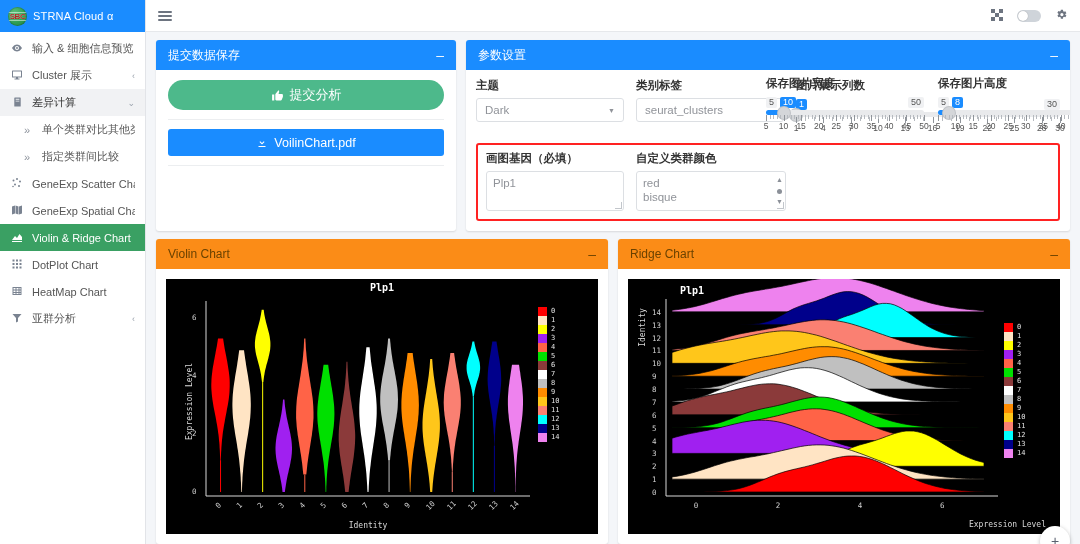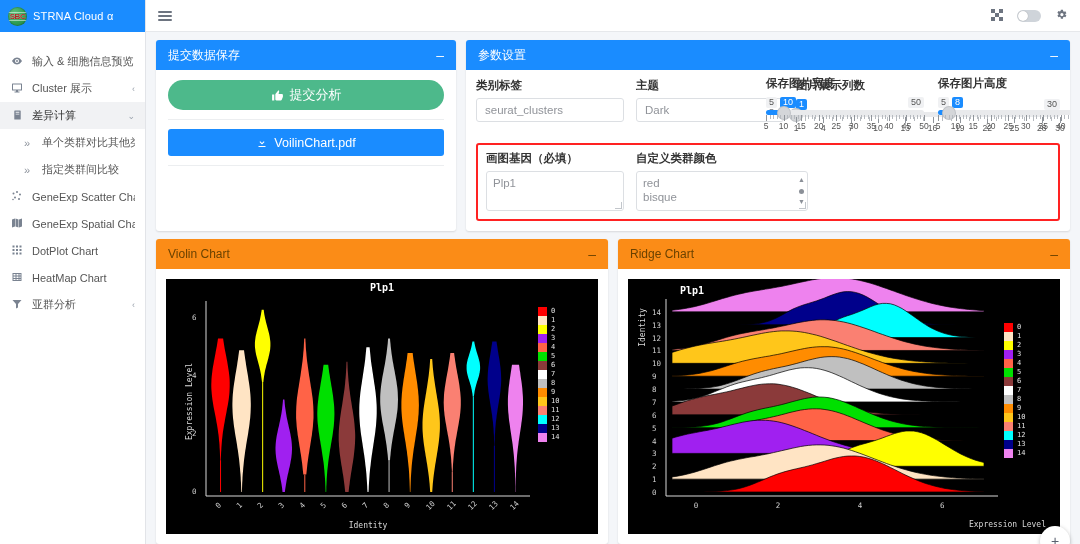--- a/index.html
+++ b/index.html
@@ -25,21 +25,21 @@
           box-shadow:inset 0 0 0 1px rgba(0,0,0,.15); }
   .logo:before { content:""; position:absolute; left:-2px; right:-2px; top:5px; height:1px;
                  background:rgba(255,255,255,.5); }
   .logo:after  { content:""; position:absolute; left:-2px; right:-2px; bottom:5px; height:1px;
                  background:rgba(255,255,255,.5); }
   .logo span { position:absolute; inset:0; display:flex; align-items:center; justify-content:center;
                font-size:8px; font-weight:bold; color:#b32222; letter-spacing:-.4px;
                text-shadow:0 0 1px rgba(255,255,255,.8); z-index:2; }
   .brand-title { color:#fff; font-size:11px; letter-spacing:.2px; }
 
-  .nav { padding-top:16px; }
+  .nav { padding-top:3px; }
   .nav-item { display:flex; align-items:center; height:27px; padding:0 10px; gap:8px;
               color:#555; font-size:11px; cursor:pointer; white-space:nowrap; }
   .nav-item .ico { width:14px; text-align:center; font-size:11px; color:#7a8391;
                    display:inline-block; flex:0 0 14px; }
   .nav-item .lbl { flex:1; overflow:hidden; }
   .nav-item .caret { font-size:9px; color:#9aa2ad; }
   .nav-item.sub { padding-left:20px; color:#555; }
   .nav-item.sub .ico { color:#8d939c; }
   .nav-item.open { background:#f1f2f4; color:#333; }
   .nav-item.active { background:#3aa063; color:#fff; }
@@ -193,20 +193,27 @@
               <circle cx="16" cy="18" r="2"></circle>
               <circle cx="4" cy="19" r="1.6"></circle>
             </svg></span>
           <span class="lbl">GeneExp Scatter Chart</span>
         </div>
         <div class="nav-item">
           <span class="ico"><svg width="12" height="12" viewBox="0 0 24 24" fill="currentColor">
               <path d="M2 5l6-2v16l-6 2V5zm7-2l6 2v16l-6-2V3zm7 2l6-2v16l-6 2V5z"></path>
             </svg></span>
           <span class="lbl">GeneExp Spatial Chart</span>
+        </div>
+        <div class="nav-item active">
+          <span class="ico"><svg width="12" height="12" viewBox="0 0 24 24" fill="currentColor">
+              <path d="M2 18l6-8 4 4 5-8 5 6v6H2z"></path>
+              <path d="M2 20h20v2H2z"></path>
+            </svg></span>
+          <span class="lbl">Violin &amp; Ridge Chart</span>
         </div>
         <div class="nav-item">
           <span class="ico"><svg width="12" height="12" viewBox="0 0 24 24" fill="currentColor">
               <g>
                 <rect x="3" y="3" width="4" height="4"></rect>
                 <rect x="10" y="3" width="4" height="4"></rect>
                 <rect x="17" y="3" width="4" height="4"></rect>
                 <rect x="3" y="10" width="4" height="4"></rect>
                 <rect x="10" y="10" width="4" height="4"></rect>
                 <rect x="17" y="10" width="4" height="4"></rect>
@@ -291,29 +298,29 @@
 
         <section class="card card-params">
           <div class="card-head head-blue">
             <span>参数设置</span>
             <span class="minus">–</span>
           </div>
           <div class="card-body params-body">
 
             <div class="pgrid">
               <div class="pcol" style="width:160px">
+                <div class="plabel">主题</div>
+                <div class="field sel">
+                  <span>Dark</span>
+                </div>
+              </div>
+              <div class="pcol" style="width:160px">
                 <div class="plabel">类别标签</div>
                 <div class="field">
                   <span>seurat_clusters</span>
-                </div>
-              </div>
-              <div class="pcol" style="width:160px">
-                <div class="plabel">主题</div>
-                <div class="field sel">
-                  <span>Dark</span>
                 </div>
               </div>
               <div class="pcol" style="flex:1; padding-right:0">
                 <div class="plabel">图片展示列数</div>
                 <div class="slider-wrap" id="sl-cols">
                     <div class="bubble-row">
                       <span class="bub" style="left: 0px;">1</span>
                       <span class="bub-plain" style="right: 0px;">30</span>
                     </div>
                     <div class="track">
@@ -370,21 +377,21 @@
             </div>
 
             <div class="hl-box">
               <div style="width:150px; padding-right:12px">
                 <div class="plabel">画图基因（必填）</div>
                 <div class="ta">
                   <span>Plp1</span>
                   <i class="grip"></i>
                 </div>
               </div>
-              <div style="width:172px">
+              <div style="width:150px">
                 <div class="plabel">自定义类群颜色</div>
                 <div class="ta">
                   <div>red</div>
                   <div>bisque</div>
                   <div class="ta-scroll">
                     <span>▲</span>
                     <span class="dot"></span>
                     <span>▼</span>
                   </div>
                   <i class="grip"></i>

